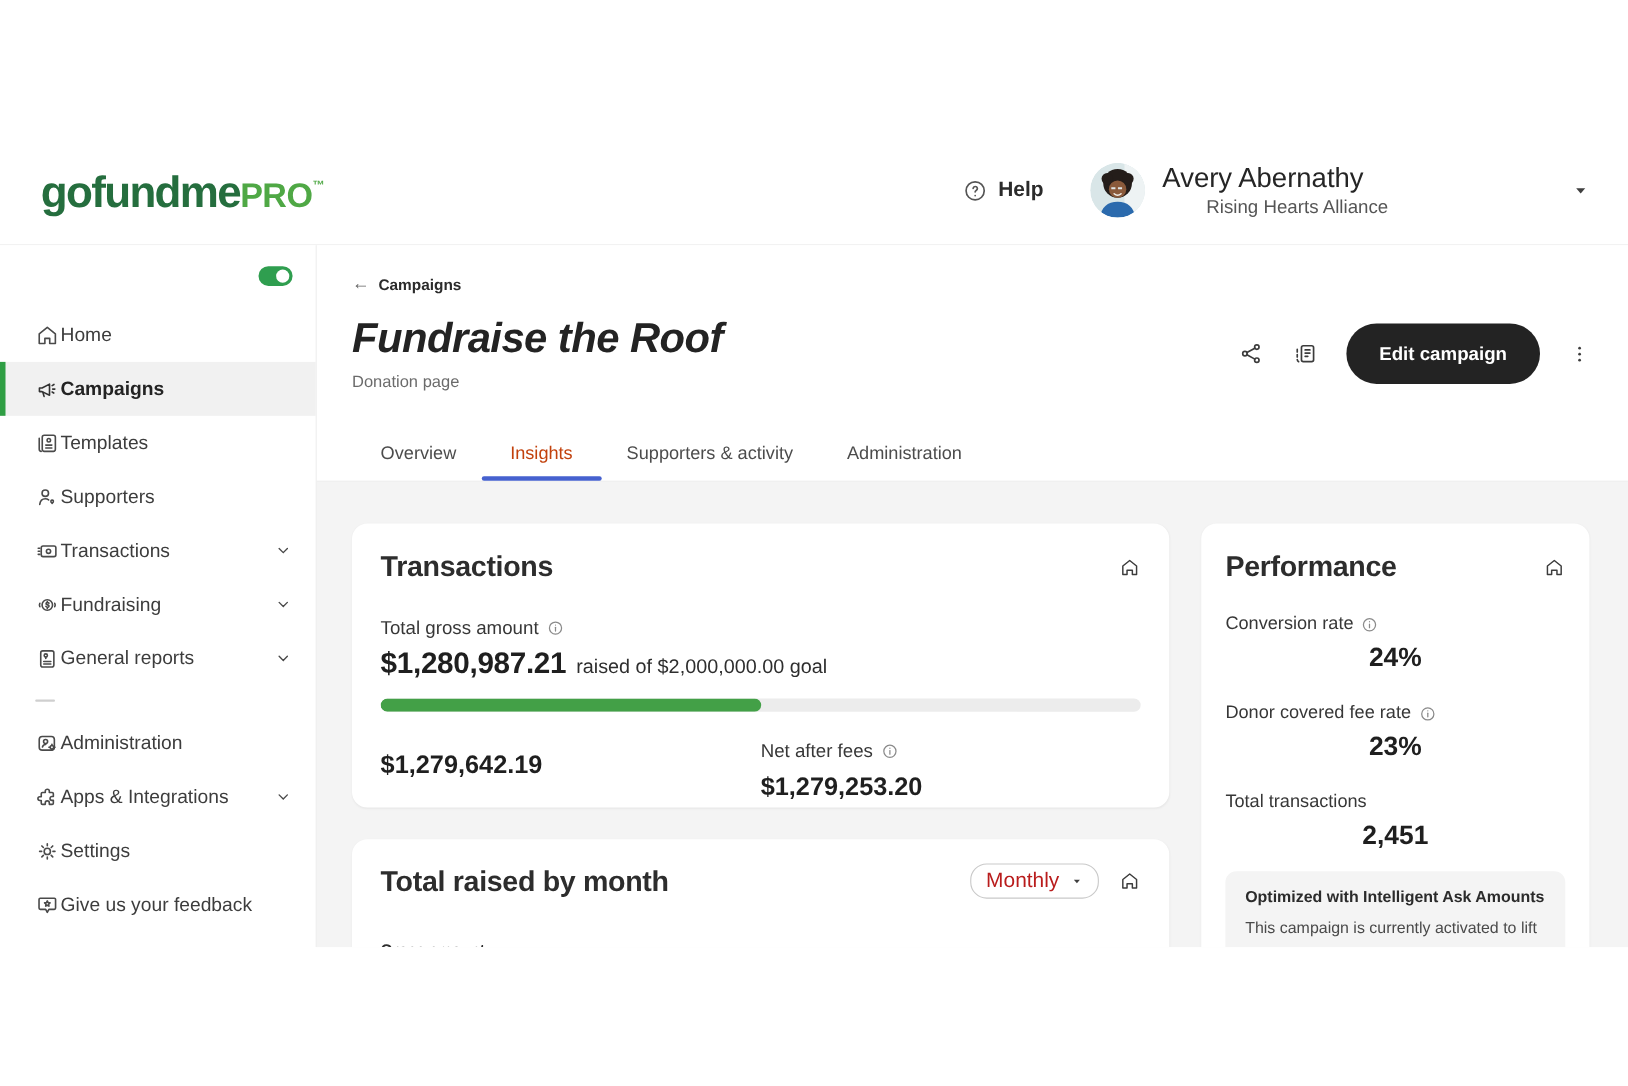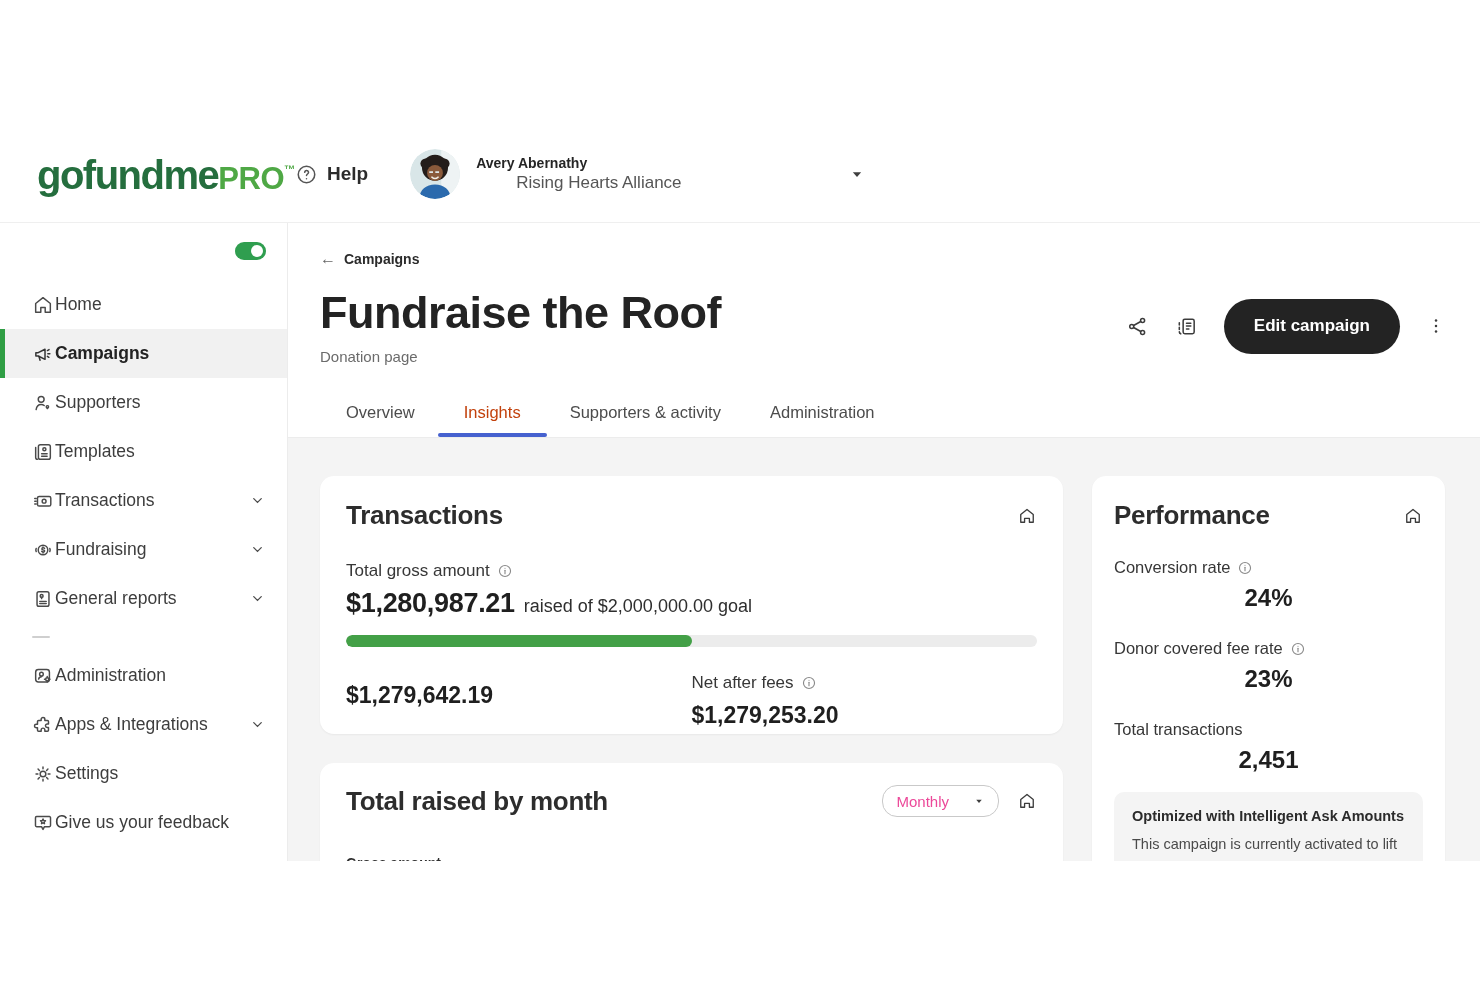--- a/index.html
+++ b/index.html
@@ -1,31 +1,31 @@
 <!DOCTYPE html>
 <html><head>
 <meta charset="utf-8">
 <style>
   html,body{margin:0;padding:0;background:#fff;}
   .screen{width:1480px;height:987px;background:#fff;position:relative;overflow:hidden;
           font-family:"Liberation Sans",sans-serif;color:#252525;}
   svg{display:block;}
 
   
-  .topbar{height:222px;display:flex;align-items:flex-end;
+  .topbar{height:222px;display:flex;align-items:flex-end;justify-content:space-between;
           padding:0 34px 0 37px;box-sizing:border-box;background:#fff;}
   .logo{padding-bottom:24px;font-size:40px;font-weight:800;color:#256e3e;letter-spacing:-1.5px;
         display:flex;align-items:baseline;cursor:pointer;}
   .logo .pro{font-size:31px;font-weight:700;color:#4fa845;letter-spacing:-.5px;margin-top:29px;}
   .logo .tm{font-size:11px;color:#4fa845;position:relative;top:-16px;letter-spacing:0;}
   .top-right{display:flex;align-items:center;padding-bottom:23px;}
   .help{display:flex;align-items:center;gap:9px;font-size:19px;font-weight:700;color:#2b2b2b;cursor:pointer;}
   .userblock{display:flex;align-items:center;gap:16px;margin-left:42px;cursor:pointer;}
   .avatar{width:50px;height:50px;border-radius:50%;overflow:hidden;flex:0 0 auto;}
-  .user-name{font-size:14px;font-weight:700;line-height:1.2;}
+  .user-name{font-size:25px;font-weight:400;line-height:1.2;}
   .user-org{font-size:17px;color:#555;margin-top:2px;padding-left:40px;}
   .hdr-caret{margin-left:150px;cursor:pointer;}
 
   
   .shell{display:flex;height:638px;border-top:1px solid #efefef;}
 
   
   .sidebar{width:288px;box-sizing:border-box;border-right:1px solid #ececec;padding-top:19px;background:#fff;flex:0 0 auto;}
   .toggle-row{display:flex;justify-content:flex-end;padding-right:21px;margin-bottom:20px;}
   .toggle{width:31px;height:18px;border-radius:9px;background:#2f9e4f;position:relative;cursor:pointer;}
@@ -38,21 +38,21 @@
   .side-divider{height:28px;display:flex;align-items:center;padding-left:32px;}
   .side-divider i{display:block;width:18px;height:2px;background:#cfcfcf;border-radius:1px;}
 
   
   .main{flex:1;display:flex;flex-direction:column;min-width:0;}
   .subheader{height:215px;box-sizing:border-box;background:#fff;padding:28px 34px 0 32px;
              border-bottom:1px solid #ececec;display:flex;flex-direction:column;}
   .breadcrumb{display:flex;align-items:center;gap:8px;font-size:14px;font-weight:700;color:#2b2b2b;cursor:pointer;}
   .breadcrumb .arrow{color:#666;font-weight:400;font-size:16px;line-height:1;}
   .title-row{display:flex;align-items:center;margin-top:20px;}
-  .page-title{font-size:45px;font-weight:800;letter-spacing:-.5px;color:#232323;}
+  .page-title{font-size:38px;font-weight:800;letter-spacing:-.5px;color:#232323;font-style:italic;}
   .page-sub{font-size:15px;color:#6b6b6b;margin-top:9px;}
   .actions{margin-left:auto;display:flex;align-items:center;gap:26px;}
   .icon-btn{cursor:pointer;}
   .edit-btn{height:55px;padding:0 30px;border:none;border-radius:28px;background:#232323;color:#fff;
             font-family:"Liberation Sans",sans-serif;font-size:17px;font-weight:700;cursor:pointer;}
   .tabs{display:flex;margin-top:auto;margin-left:26px;}
   .tab{margin-right:49px;padding-bottom:15px;font-size:16.5px;color:#4c4c4c;cursor:pointer;position:relative;white-space:nowrap;}
   .tab.active{color:#c2410c;font-weight:400;}
   .tab.active::after{content:"";position:absolute;left:-26px;right:-26px;bottom:0;height:4px;
                      background:#4661cf;border-radius:3px;}
@@ -74,22 +74,22 @@
   .tx-goal{font-size:18px;color:#2e2e2e;}
   .progress{margin-top:16px;height:12px;border-radius:6px;background:#ececec;overflow:hidden;}
   .progress .fill{height:100%;border-radius:6px;background:#43a047;}
   .tx-stats{display:flex;margin-top:26px;}
   .tx-stat{width:360px;}
   .tx-val{font-size:23px;font-weight:700;margin-top:9px;color:#1f1f1f;}
   .tx-label-row{margin-top:30px;}
 
   .rbm-card{height:230px;padding:22px 26px;}
   .rbm-right{margin-left:auto;display:flex;align-items:center;gap:18px;}
-  .period-pill{display:flex;align-items:center;gap:24px;height:30px;padding:0 13px;border:1px solid #c9c9c9;
-               border-radius:15px;background:#fff;font-size:15px;color:#ec4899;cursor:pointer;}
+  .period-pill{display:flex;align-items:center;gap:10px;height:30px;padding:0 13px;border:1px solid #c9c9c9;
+               border-radius:15px;background:#fff;font-size:19px;color:#b91c1c;cursor:pointer;}
   .rbm-series{margin-top:38px;font-size:14px;font-weight:700;color:#2e2e2e;}
 
   .perf-card{height:430px;padding:24px 22px;}
   .perf-block{margin-top:27px;}
   .perf-block .stat-label{font-size:16.5px;}
   .perf-val{font-size:24px;font-weight:700;margin-top:7px;color:#1f1f1f;text-align:center;}
   .callout{margin-top:18px;background:#f4f4f4;border-radius:10px;padding:16px 18px;}
   .callout-title{font-size:14.5px;font-weight:700;color:#2b2b2b;}
   .callout-body{font-size:14.5px;color:#4a4a4a;margin-top:11px;line-height:1.35;}
 </style>
@@ -173,39 +173,39 @@
             <path d="M4.2 10.6v3.6h2.6l7.4 3.6V6.8l-7.4 3.8z"></path>
               <path d="M7.6 14.8l1.2 4.1"></path>
             <path d="M16.8 8.2l1.8-1.1M17.3 11.7h2.2M16.8 14.6l1.6 1"></path>
           </svg>
         </span>
         <span class="lbl">Campaigns</span>
       </div>
 
       <div class="side-item">
         <span>
-          <svg width="22" height="22" viewBox="0 0 24 24" fill="none" stroke="#4a4a4a" stroke-width="1.6" stroke-linecap="round" stroke-linejoin="round">
-            <circle cx="10" cy="8" r="3.2"></circle>
-              <path d="M4.5 19.2c.5-3.6 2.8-5.6 5.5-5.6 1.3 0 2.4.4 3.3 1.1"></path>
-            <path d="M15.6 15.6c.5-1 2-1 2.4 0 .4 1-.4 1.9-1.2 2.5-.8-.6-1.6-1.5-1.2-2.5z"></path>
-          </svg>
-        </span>
-        <span class="lbl">Supporters</span>
-      </div>
-
-      <div class="side-item">
-        <span>
           <svg width="22" height="22" viewBox="0 0 24 24" fill="none" stroke="#4a4a4a" stroke-width="1.6" stroke-linejoin="round" stroke-linecap="round">
             <rect x="7" y="4" width="13" height="16" rx="2"></rect>
               <circle cx="13.5" cy="9" r="1.7"></circle>
             <path d="M10.5 13.8h6M10.5 16.6h6"></path>
               <path d="M4 7v11a2 2 0 0 0 2 2"></path>
           </svg>
         </span>
         <span class="lbl">Templates</span>
+      </div>
+
+      <div class="side-item">
+        <span>
+          <svg width="22" height="22" viewBox="0 0 24 24" fill="none" stroke="#4a4a4a" stroke-width="1.6" stroke-linecap="round" stroke-linejoin="round">
+            <circle cx="10" cy="8" r="3.2"></circle>
+              <path d="M4.5 19.2c.5-3.6 2.8-5.6 5.5-5.6 1.3 0 2.4.4 3.3 1.1"></path>
+            <path d="M15.6 15.6c.5-1 2-1 2.4 0 .4 1-.4 1.9-1.2 2.5-.8-.6-1.6-1.5-1.2-2.5z"></path>
+          </svg>
+        </span>
+        <span class="lbl">Supporters</span>
       </div>
 
       <div class="side-item">
         <span>
           <svg width="22" height="22" viewBox="0 0 24 24" fill="none" stroke="#4a4a4a" stroke-width="1.6" stroke-linecap="round" stroke-linejoin="round">
             <rect x="6" y="7" width="14.5" height="10.5" rx="1.8"></rect>
               <circle cx="13.2" cy="12.2" r="2.1"></circle>
             <path d="M3 9.2h1.6M3 12.2h1.6M3 15.2h1.6"></path>
           </svg>
         </span>

